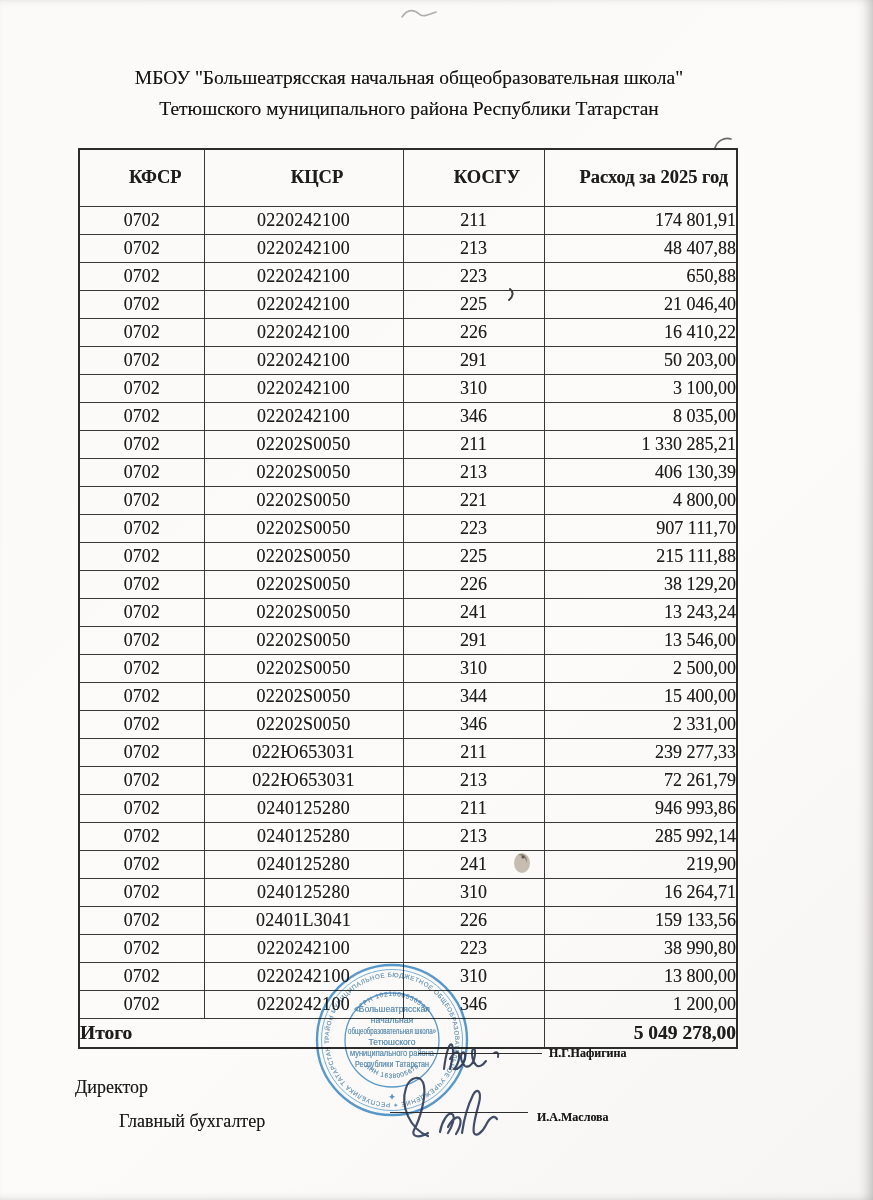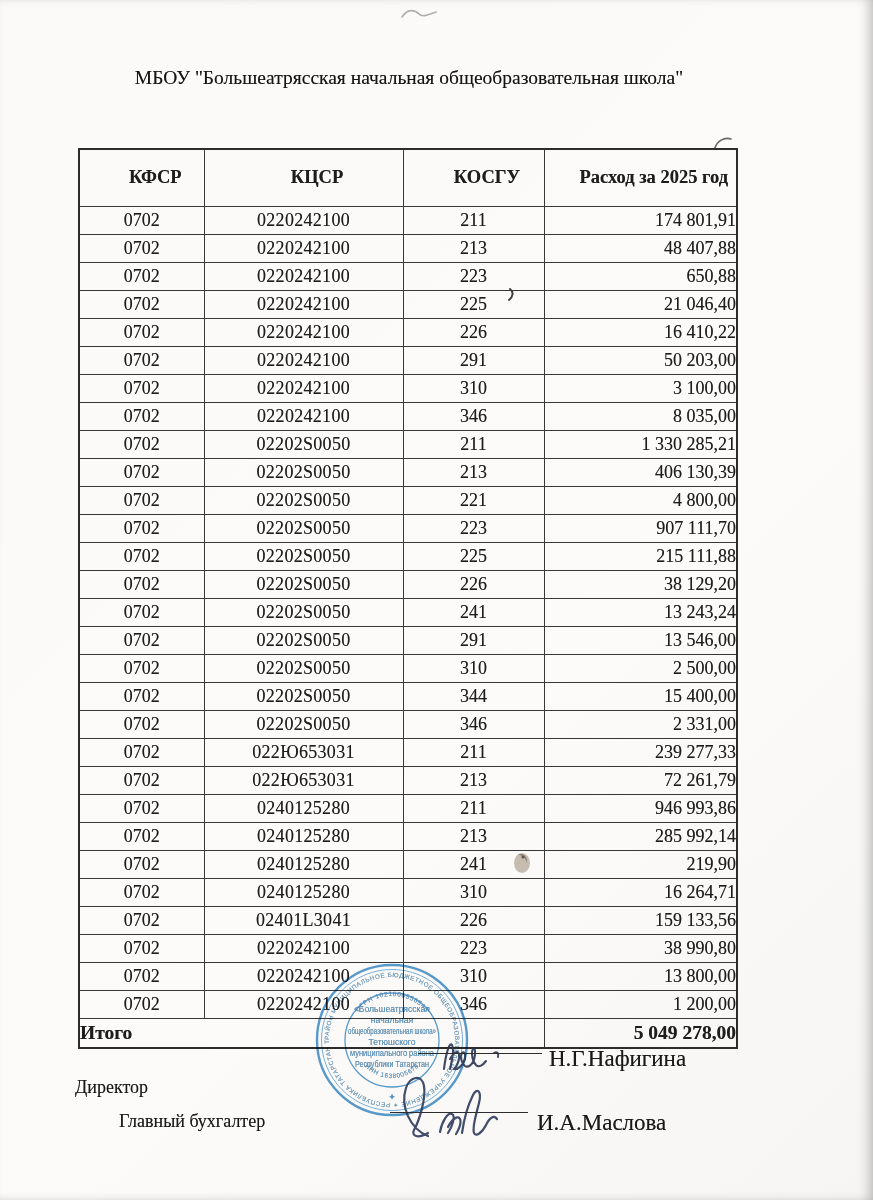--- a/index.html
+++ b/index.html
@@ -28,21 +28,21 @@
   table.expenses td { vertical-align:middle; padding:0; line-height:1; }
   td.c-kfsr, td.c-kosgu { text-align:center; }
   td.c-kcsr { text-align:center; letter-spacing:0.3px; }
   td.c-sum { text-align:right; padding-right:10px; }
   table.expenses tfoot tr { height:30px; }
   table.expenses tfoot td { font-size:19.5px; font-weight:bold; }
   td.total-label { text-align:left; padding-left:22px; }
   td.total-value { text-align:right; padding-right:9px; }
 
   .sig-label { position:absolute; left:75px; font-size:18px; color:#191919; }
-  .sig-name  { position:absolute; font-size:23px; color:#191919; }
+  .sig-name  { position:absolute; font-size:12px; color:#191919;font-weight:bold; }
   .sig-line  { position:absolute; border-bottom:1.7px solid #2e2e2e; }
   .sig-ink   { position:absolute; }
 
   .stamp {
     position:absolute; left:312px; top:960px; width:160px; height:160px;
     mix-blend-mode:multiply; opacity:0.92; filter:blur(0.35px);
   }
   .stamp text { font-family:"Liberation Sans","DejaVu Sans",sans-serif; fill:#4b94cd; }
   .stamp .ring-txt { font-size:6.2px; letter-spacing:0.6px; fill:#5ea3d6; }
   .stamp .arc-txt  { font-size:6.4px; letter-spacing:0.7px; }
@@ -65,20 +65,21 @@
     <path d="M4,2 C8,5 7,10 3,13" fill="none" stroke="#3c3c3c" stroke-width="2" stroke-linecap="round"></path>
   </svg>
   <svg class="artifact" style="left:509px;top:849px;" width="26" height="28" viewBox="0 0 26 28">
     <ellipse cx="13" cy="14" rx="8" ry="10" fill="#b9ac9e" opacity="0.8"></ellipse>
     <path d="M9,6 C14,3 19,8 18,14 C17,9 13,6 9,6 Z" fill="#7b7166" opacity="0.8"></path>
     <circle cx="14" cy="8" r="1.6" fill="#5f574d"></circle>
   </svg>
 
   <div class="title-block">
     <div>МБОУ "Большеатрясская начальная общеобразовательная школа"</div>
+    <div>Тетюшского муниципального района Республики Татарстан</div>
   </div>
 
   <table class="expenses">
     <colgroup>
       <col style="width:125px">
         <col style="width:199px">
         <col style="width:141px">
         <col style="width:193px">
     </colgroup>
     <thead>

